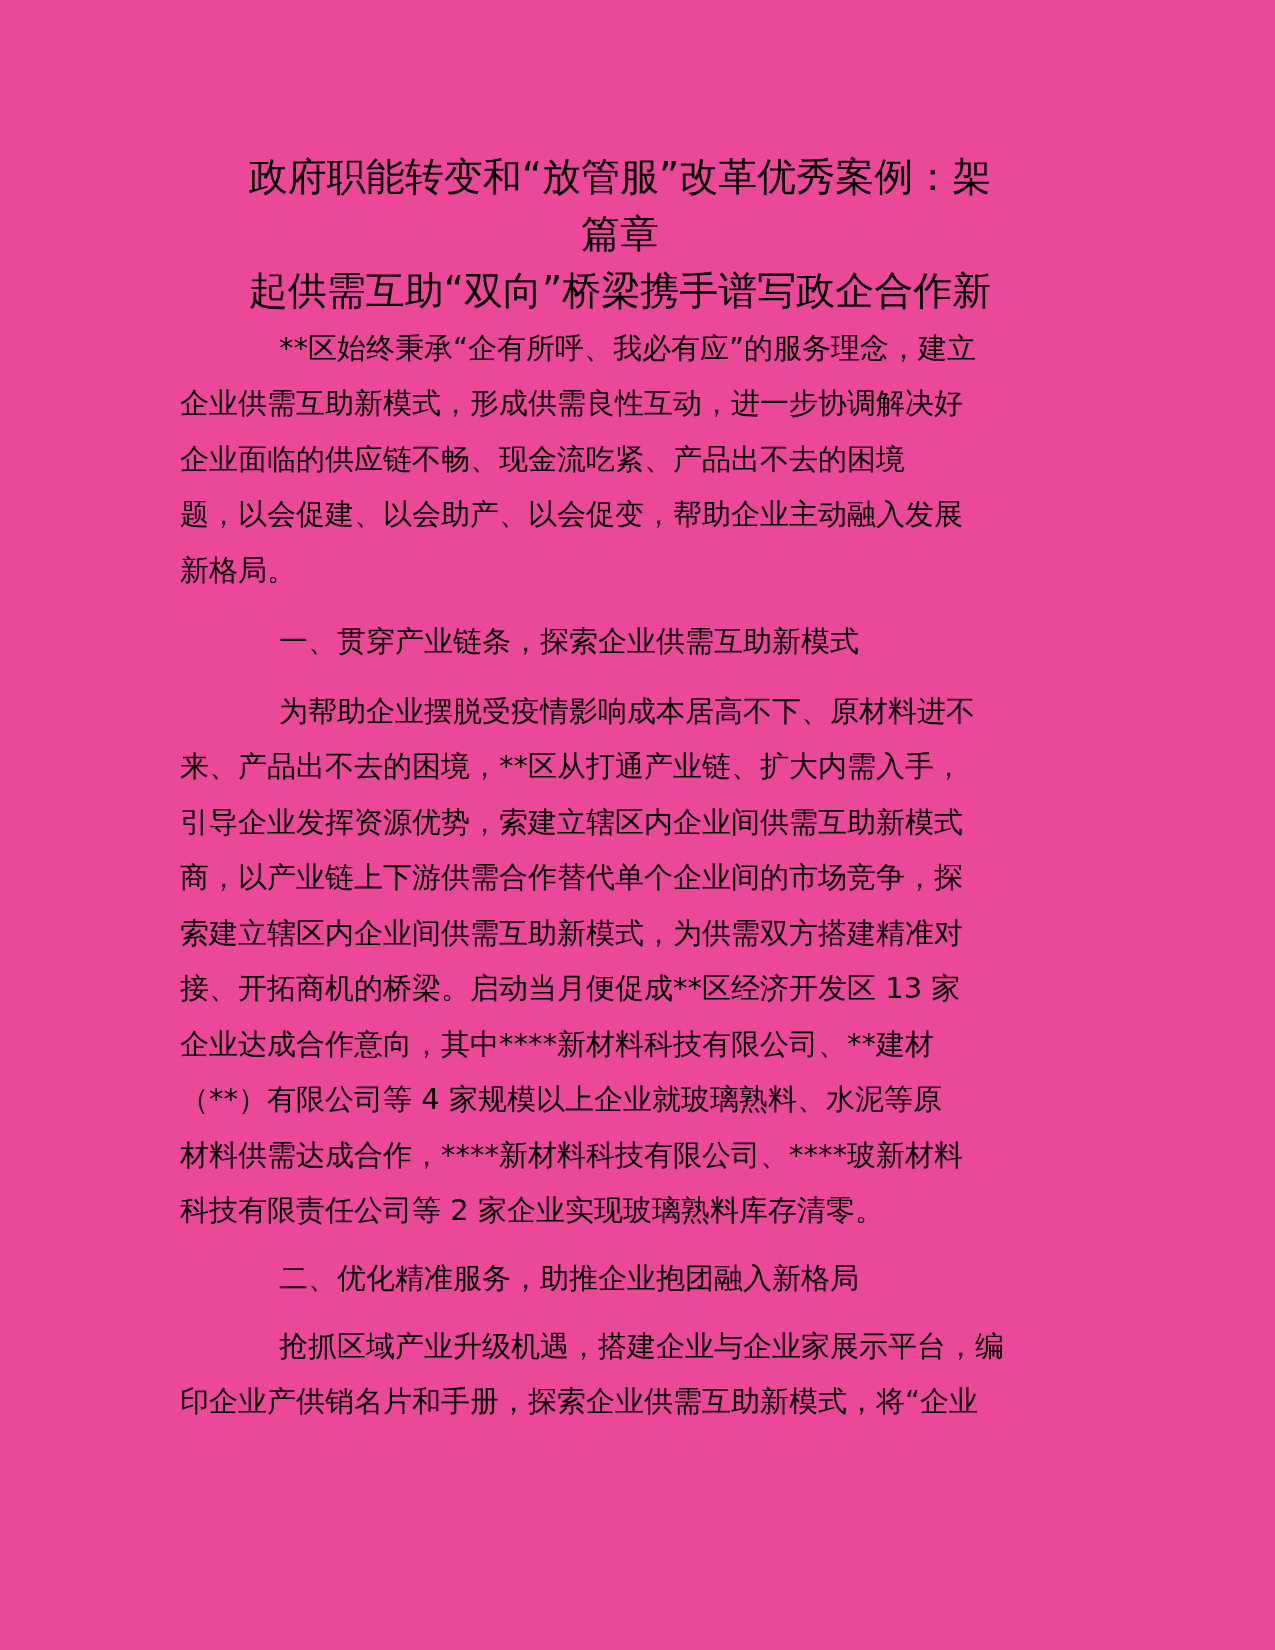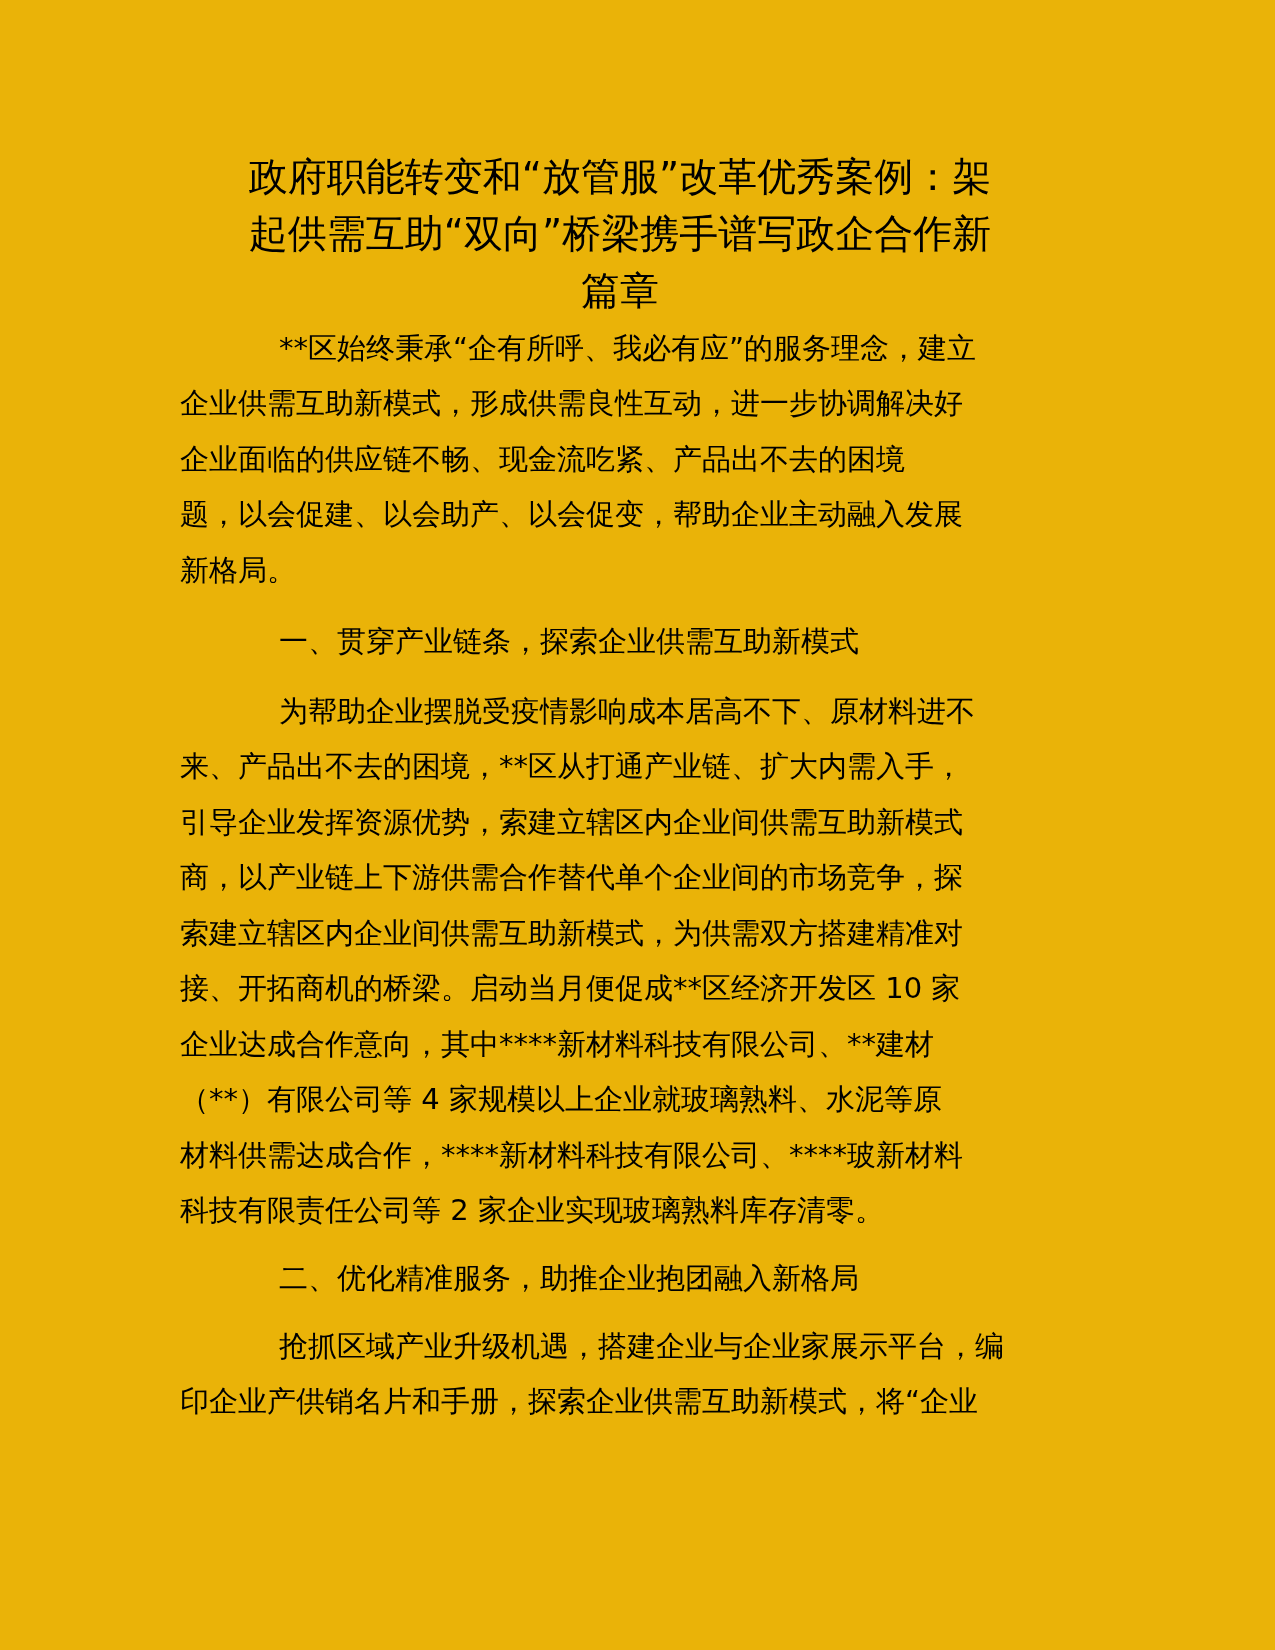--- a/index.html
+++ b/index.html
@@ -1,34 +1,34 @@
 <!DOCTYPE html>
 <html><head>
   <meta charset="utf-8">
   <style>
     html, body { margin: 0; padding: 0; background: #ffffff; }
     body { width: 1275px; height: 1650px; position: relative; overflow: hidden;
            font-family: "DejaVu Sans", "Liberation Sans", sans-serif; color: #000; }
-    .page { position: absolute; left: 0; top: 0; width: 1275px; height: 1650px; background: #eab308; }
+    .page { position: absolute; left: 0; top: 0; width: 1275px; height: 1650px; background: #ec4899; }
     .title { position: absolute; left: 180px; width: 880px; top: 148px;
              font-size: 39px; line-height: 57px; text-align: center; letter-spacing: 0px; }
     .title .tline { display: block; white-space: nowrap; }
     .body { position: absolute; left: 180px; width: 880px; top: 328px; font-size: 29px; }
     .line { position: absolute; left: 0; white-space: nowrap; line-height: 40px; height: 40px; }
     .indent { left: 62px; margin-left: 37px; }
   </style>
 </head>
 <body>
 
 <div class="page">
 
   <div class="title">
     <span class="tline">政府职能转变和“放管服”改革优秀案例：架</span>
+    <span class="tline">篇章</span>
     <span class="tline">起供需互助“双向”桥梁携手谱写政企合作新</span>
-    <span class="tline">篇章</span>
   </div>
 
   <div class="body">
 
     <div>
       <span class="line indent" style="top:0px">**区始终秉承“企有所呼、我必有应”的服务理念，建立</span>
       <span class="line" style="top:55px">企业供需互助新模式，形成供需良性互动，进一步协调解决好</span>
       <span class="line" style="top:111px">企业面临的供应链不畅、现金流吃紧、产品出不去的困境</span>
       <span class="line" style="top:166px">题，以会促建、以会助产、以会促变，帮助企业主动融入发展</span>
       <span class="line" style="top:222px">新格局。</span>
@@ -37,21 +37,21 @@
     <div>
       <span class="line indent" style="top:293px">一、贯穿产业链条，探索企业供需互助新模式</span>
     </div>
 
     <div>
       <span class="line indent" style="top:363px">为帮助企业摆脱受疫情影响成本居高不下、原材料进不</span>
       <span class="line" style="top:418px">来、产品出不去的困境，**区从打通产业链、扩大内需入手，</span>
       <span class="line" style="top:474px">引导企业发挥资源优势，索建立辖区内企业间供需互助新模式</span>
       <span class="line" style="top:529px">商，以产业链上下游供需合作替代单个企业间的市场竞争，探</span>
       <span class="line" style="top:585px">索建立辖区内企业间供需互助新模式，为供需双方搭建精准对</span>
-      <span class="line" style="top:640px">接、开拓商机的桥梁。启动当月便促成**区经济开发区 10 家</span>
+      <span class="line" style="top:640px">接、开拓商机的桥梁。启动当月便促成**区经济开发区 13 家</span>
       <span class="line" style="top:696px">企业达成合作意向，其中****新材料科技有限公司、**建材</span>
       <span class="line" style="top:751px">（**）有限公司等 4 家规模以上企业就玻璃熟料、水泥等原</span>
       <span class="line" style="top:807px">材料供需达成合作，****新材料科技有限公司、****玻新材料</span>
       <span class="line" style="top:862px">科技有限责任公司等 2 家企业实现玻璃熟料库存清零。</span>
     </div>
 
     <div>
       <span class="line indent" style="top:930px">二、优化精准服务，助推企业抱团融入新格局</span>
     </div>
 

